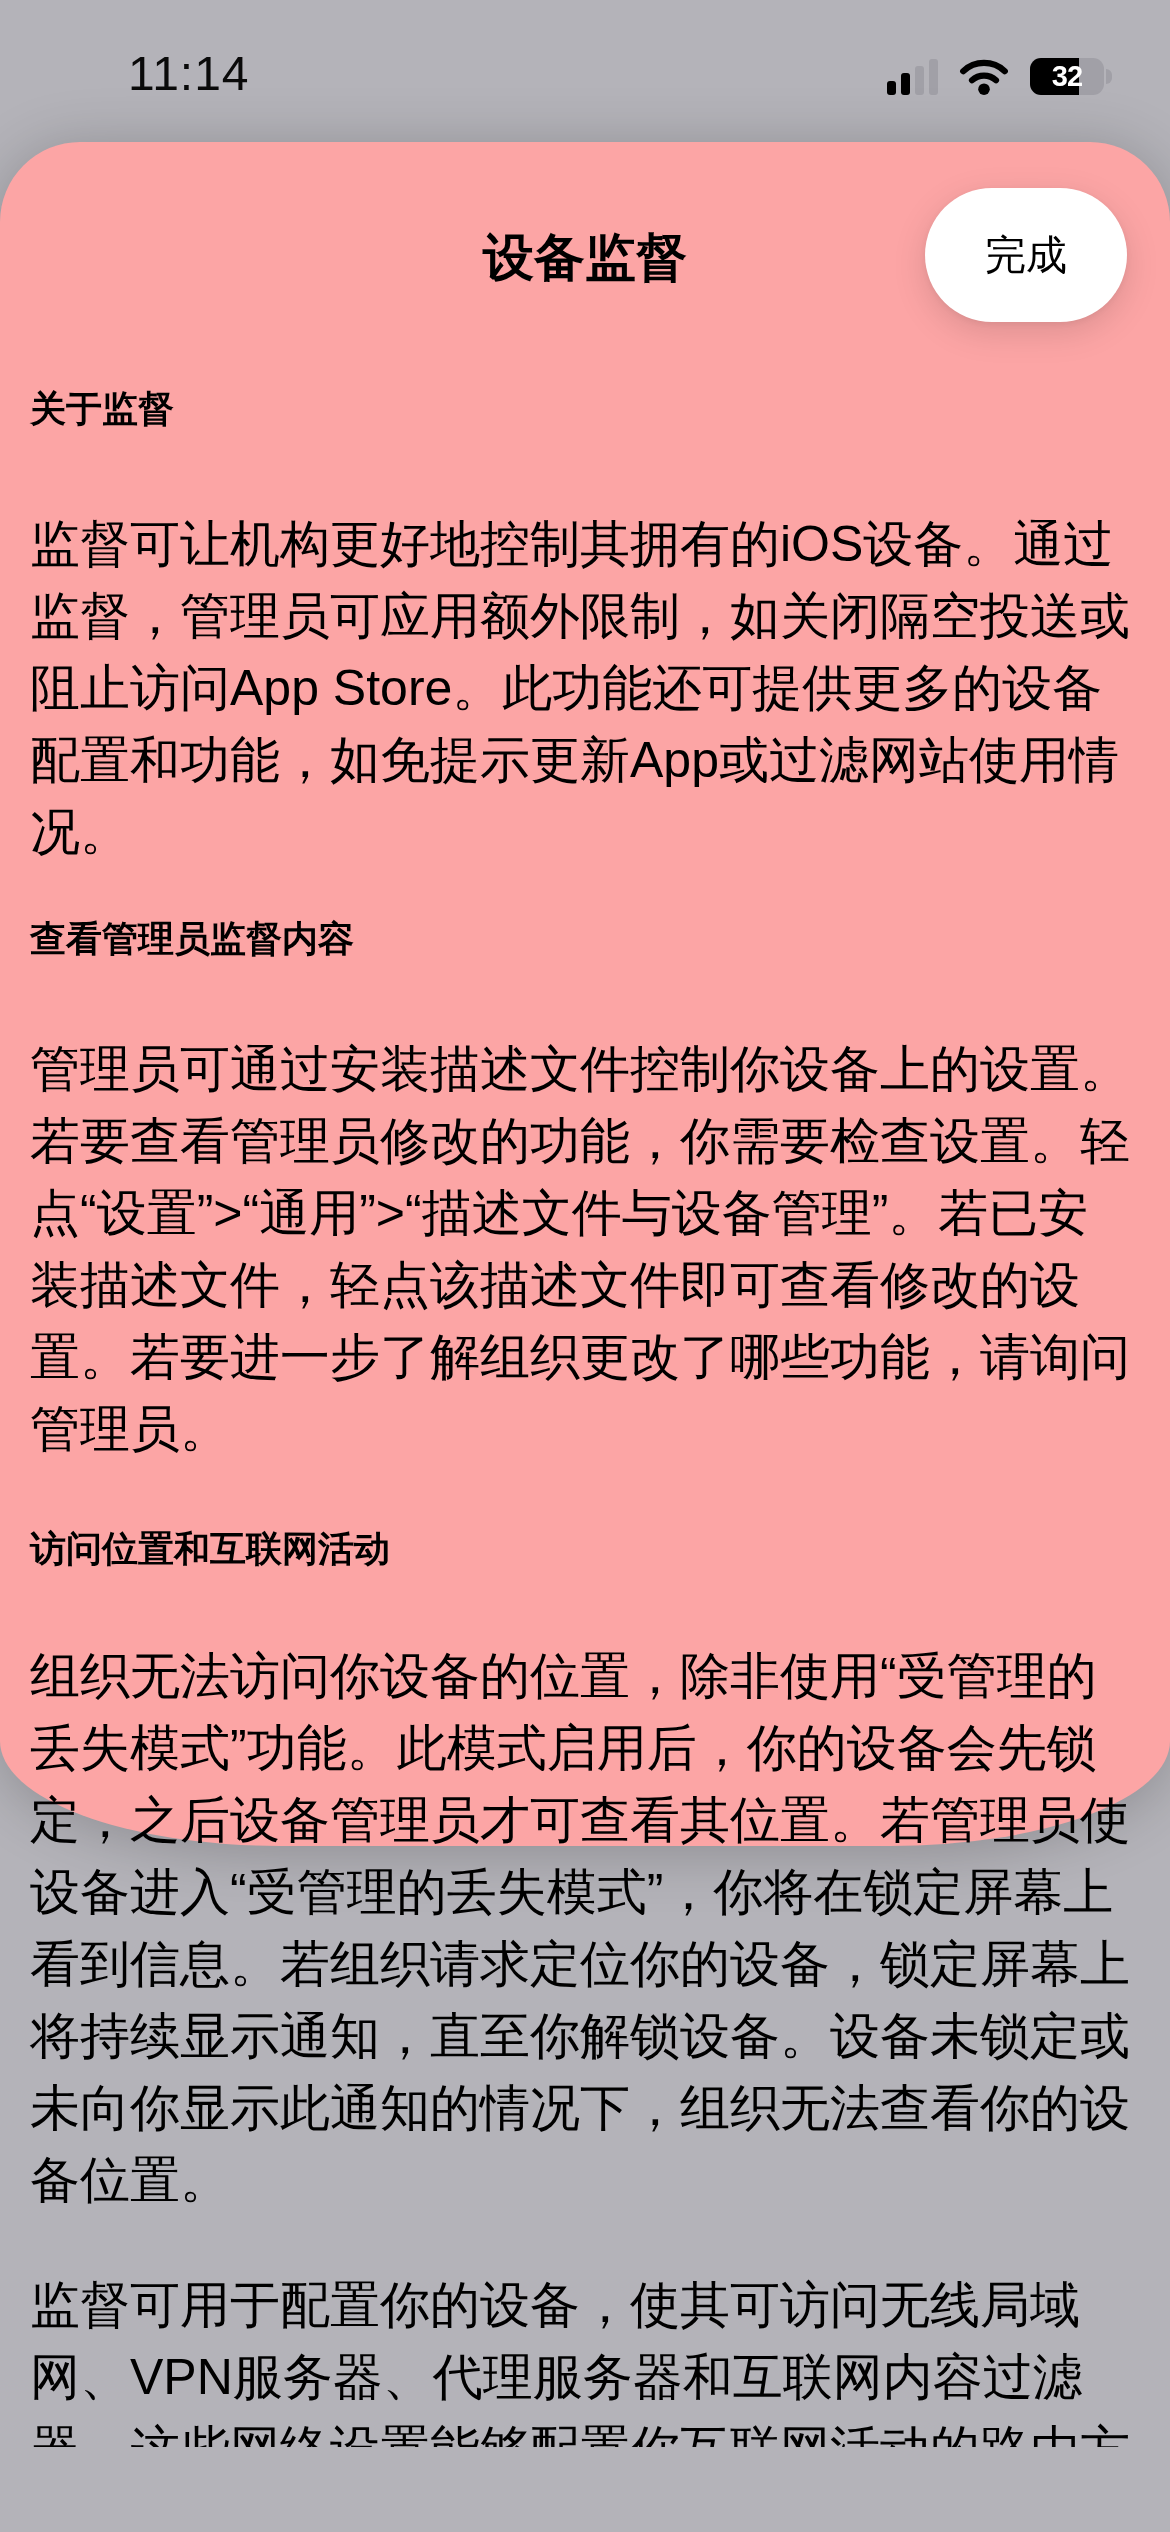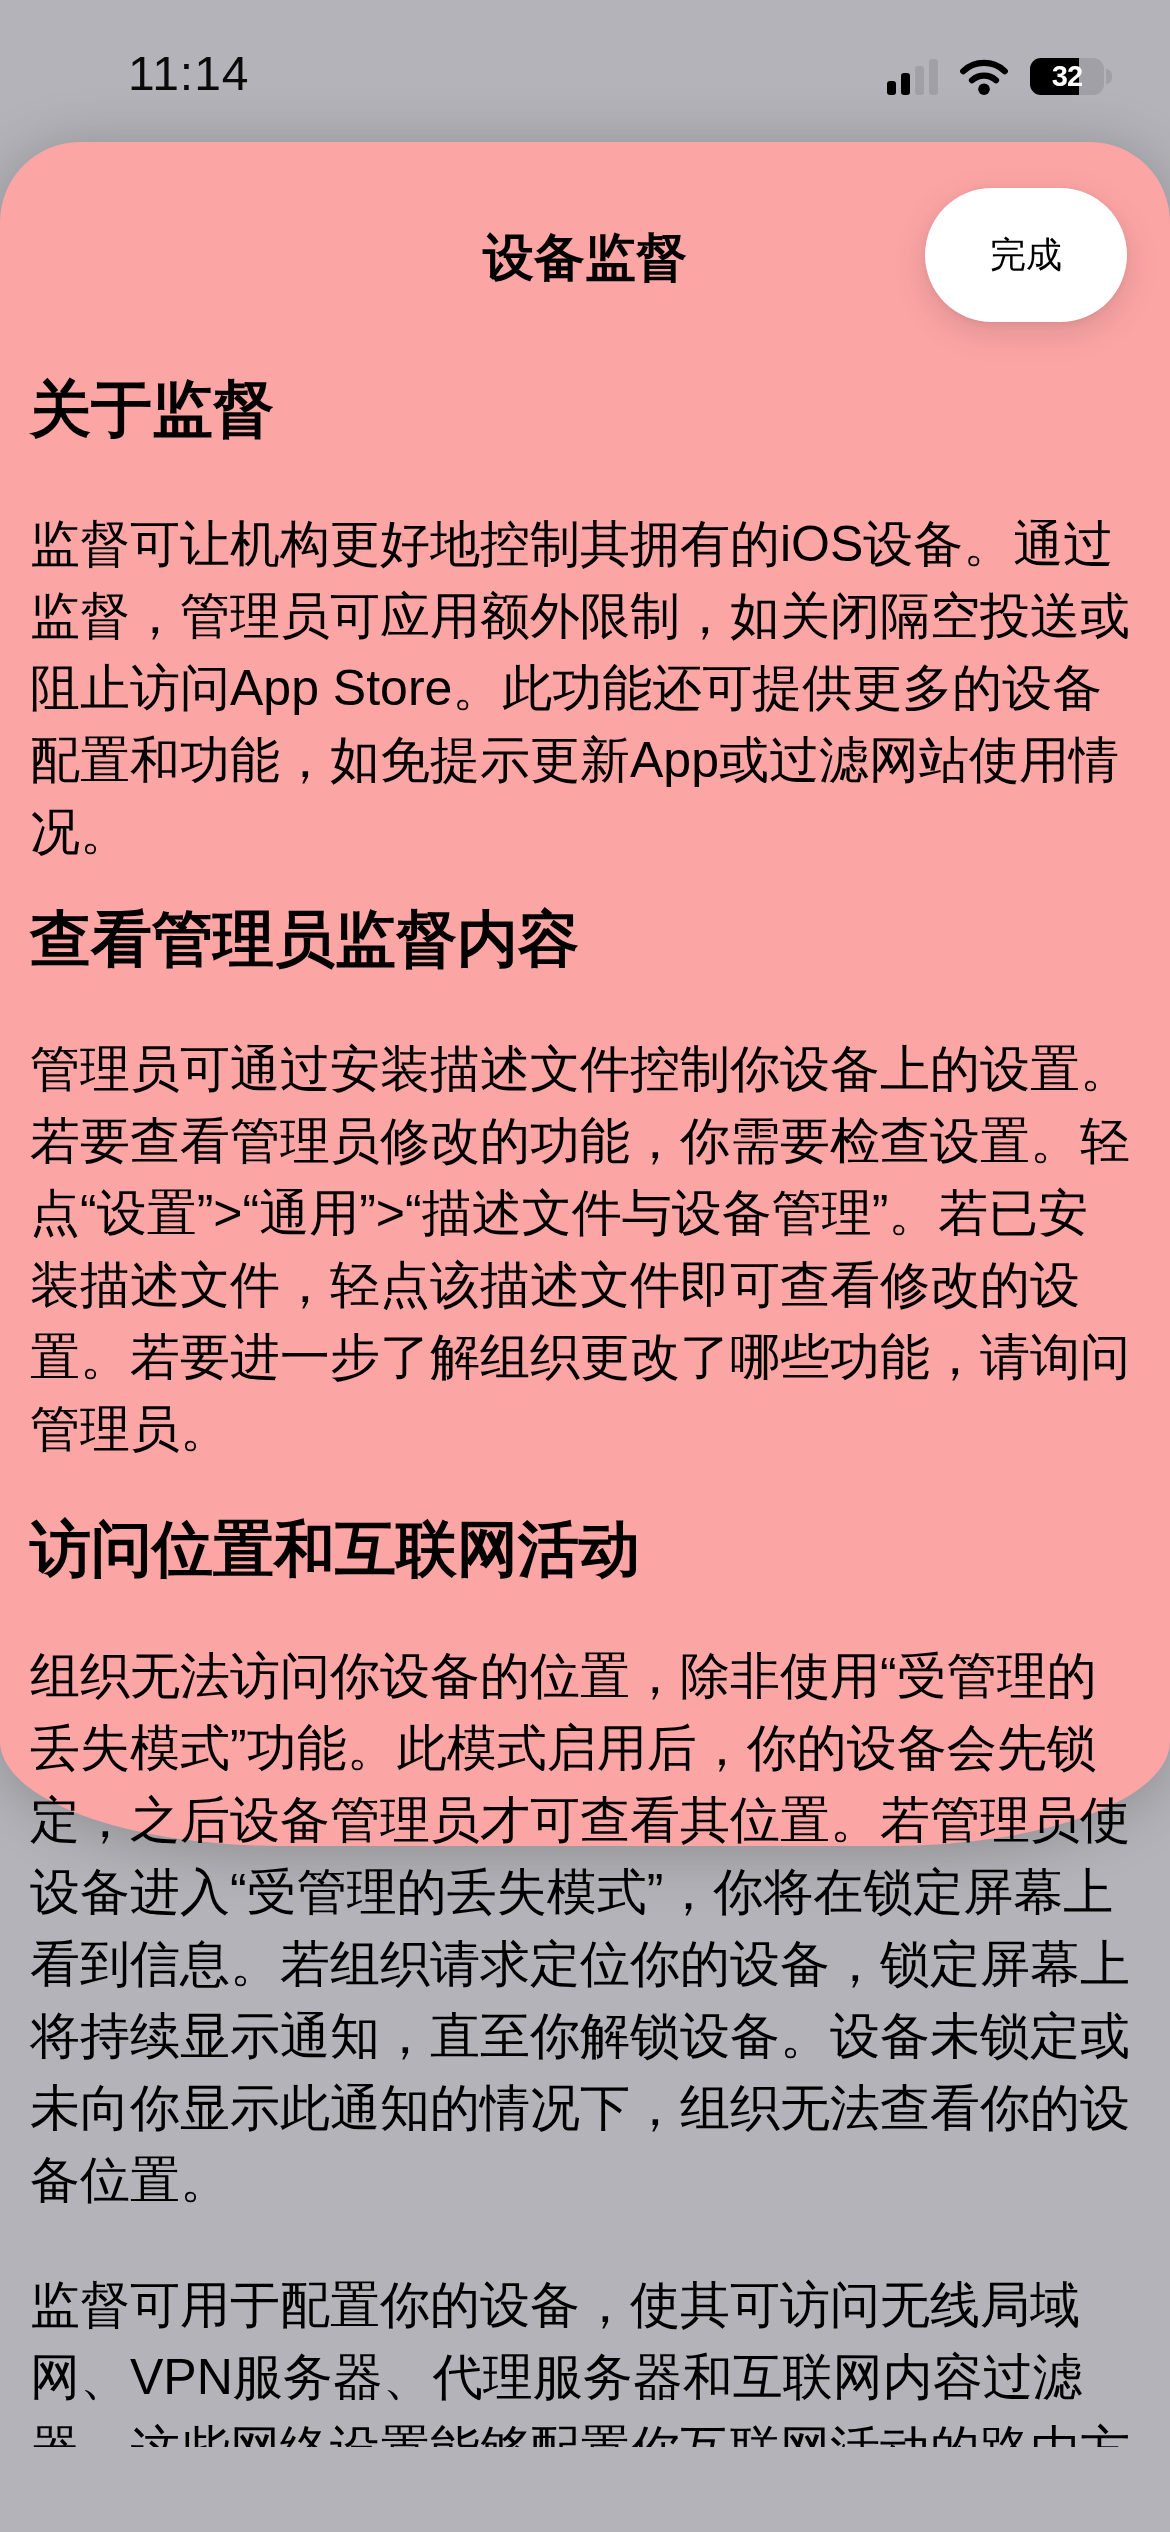--- a/index.html
+++ b/index.html
@@ -49,25 +49,25 @@
   .sheet-header{position:relative;height:150px;}
   .sheet-title{
     position:absolute;left:0;right:0;top:82px;
     text-align:center;font-size:51px;line-height:68px;font-weight:700;color:#000;
   }
   .done-btn{
     position:absolute;top:46px;right:43px;width:202px;height:134px;
     border-radius:67px;background:#ffffff;border:none;cursor:pointer;
     box-shadow:0 10px 34px rgba(0,0,0,0.13),0 2px 6px rgba(0,0,0,0.05);
     display:flex;align-items:center;justify-content:center;
-    font-size:36px;color:#000;
+    font-size:41px;color:#000;
     font-family:"Liberation Sans","DejaVu Sans",sans-serif;
   }
   .content{display:flex;flex-direction:column;padding:0 30px;color:#000;}
-  .content h2{margin:0;font-size:61px;line-height:78px;font-weight:700;}
+  .content h2{margin:0;font-size:36px;line-height:78px;font-weight:700;}
   .content p{margin:0;font-size:50px;line-height:72px;font-weight:400;white-space:pre-line;}
   .mt-h1{margin-top:78px !important;}
   .mt-p1{margin-top:60px !important;}
   .mt-h2{margin-top:32px !important;}
   .mt-p2{margin-top:55px !important;}
   .mt-h3{margin-top:45px !important;}
   .mt-p3{margin-top:52px !important;}
   .mt-p4{margin-top:53px !important;}
 </style>
 </head>

